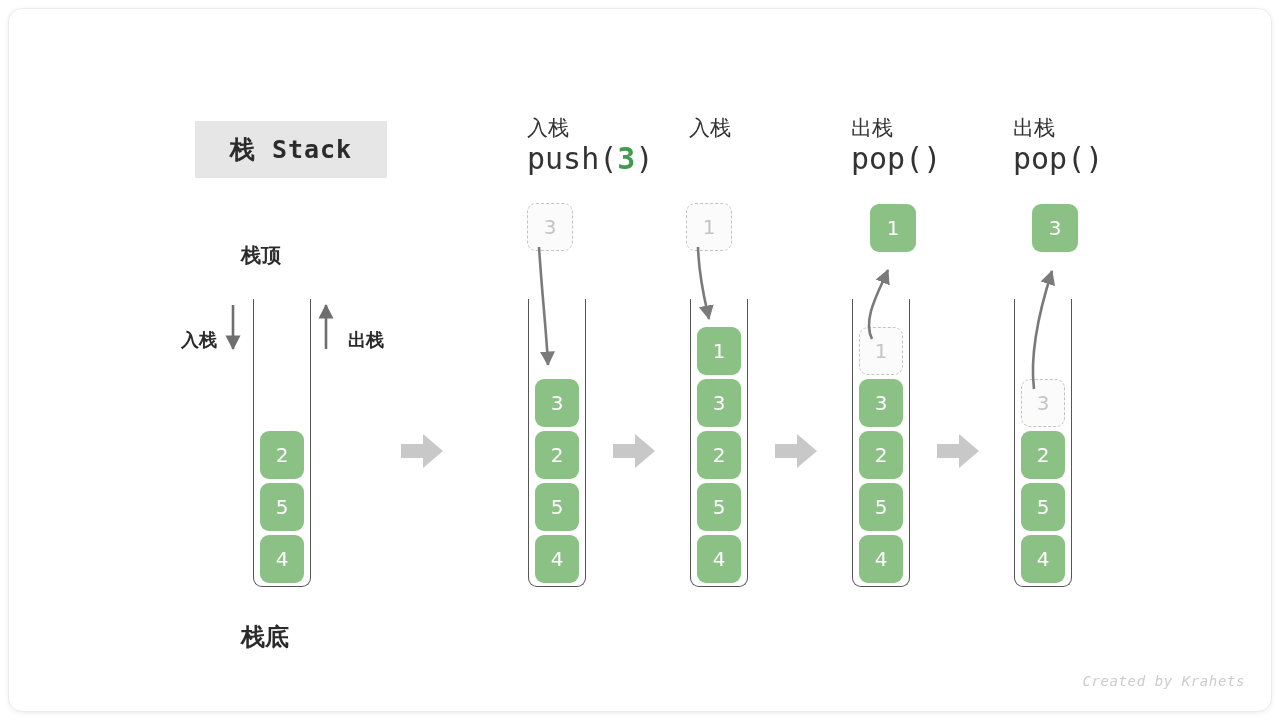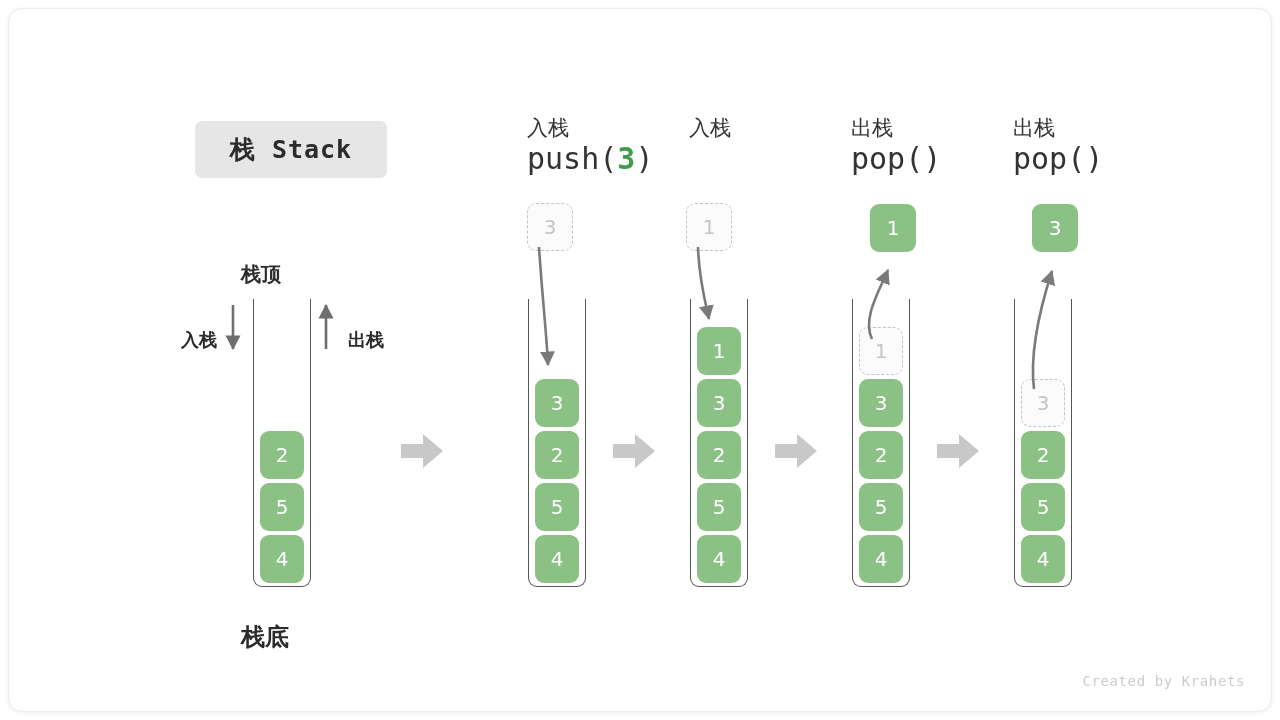--- a/index.html
+++ b/index.html
@@ -25,41 +25,41 @@
   }
 
   
   #title-badge {
     position: absolute;
     left: 186px;
     top: 112px;
     width: 192px;
     height: 57px;
     background: #e6e6e6;
-    border-radius: 7px;
+    border-radius: 1px;
     display: flex;
     align-items: center;
     justify-content: center;
     font-family: "DejaVu Sans Mono", "Liberation Mono", monospace;
     font-size: 25px;
     font-weight: bold;
     color: #2b2b2b;
     letter-spacing: 1px;
   }
 
   
   .cjk-bold {
     font-family: "DejaVu Sans", "Liberation Sans", sans-serif;
     font-weight: bold;
     color: #2b2b2b;
   }
 
   #label-top {
     position: absolute;
-    left: 232px; top: 252px;
+    left: 232px; top: 233px;
     font-size: 20px;
   }
   #label-bottom {
     position: absolute;
     left: 232px; top: 612px;
     font-size: 24px;
   }
 
   #label-in {
     position: absolute;
@@ -166,20 +166,21 @@
   }
 
   #watermark {
     position: absolute;
     right: 26px;
     bottom: 22px;
     font-family: "DejaVu Sans Mono", "Liberation Mono", monospace;
     font-size: 14px;
     color: #cccccc;
     letter-spacing: 0.6px;
+    font-style: italic;
   }
 </style>
 </head>
 <body>
 
 <div id="card">
 
   <div id="title-badge">栈 Stack</div>
 
   <div id="label-top" class="cjk-bold">栈顶</div>

